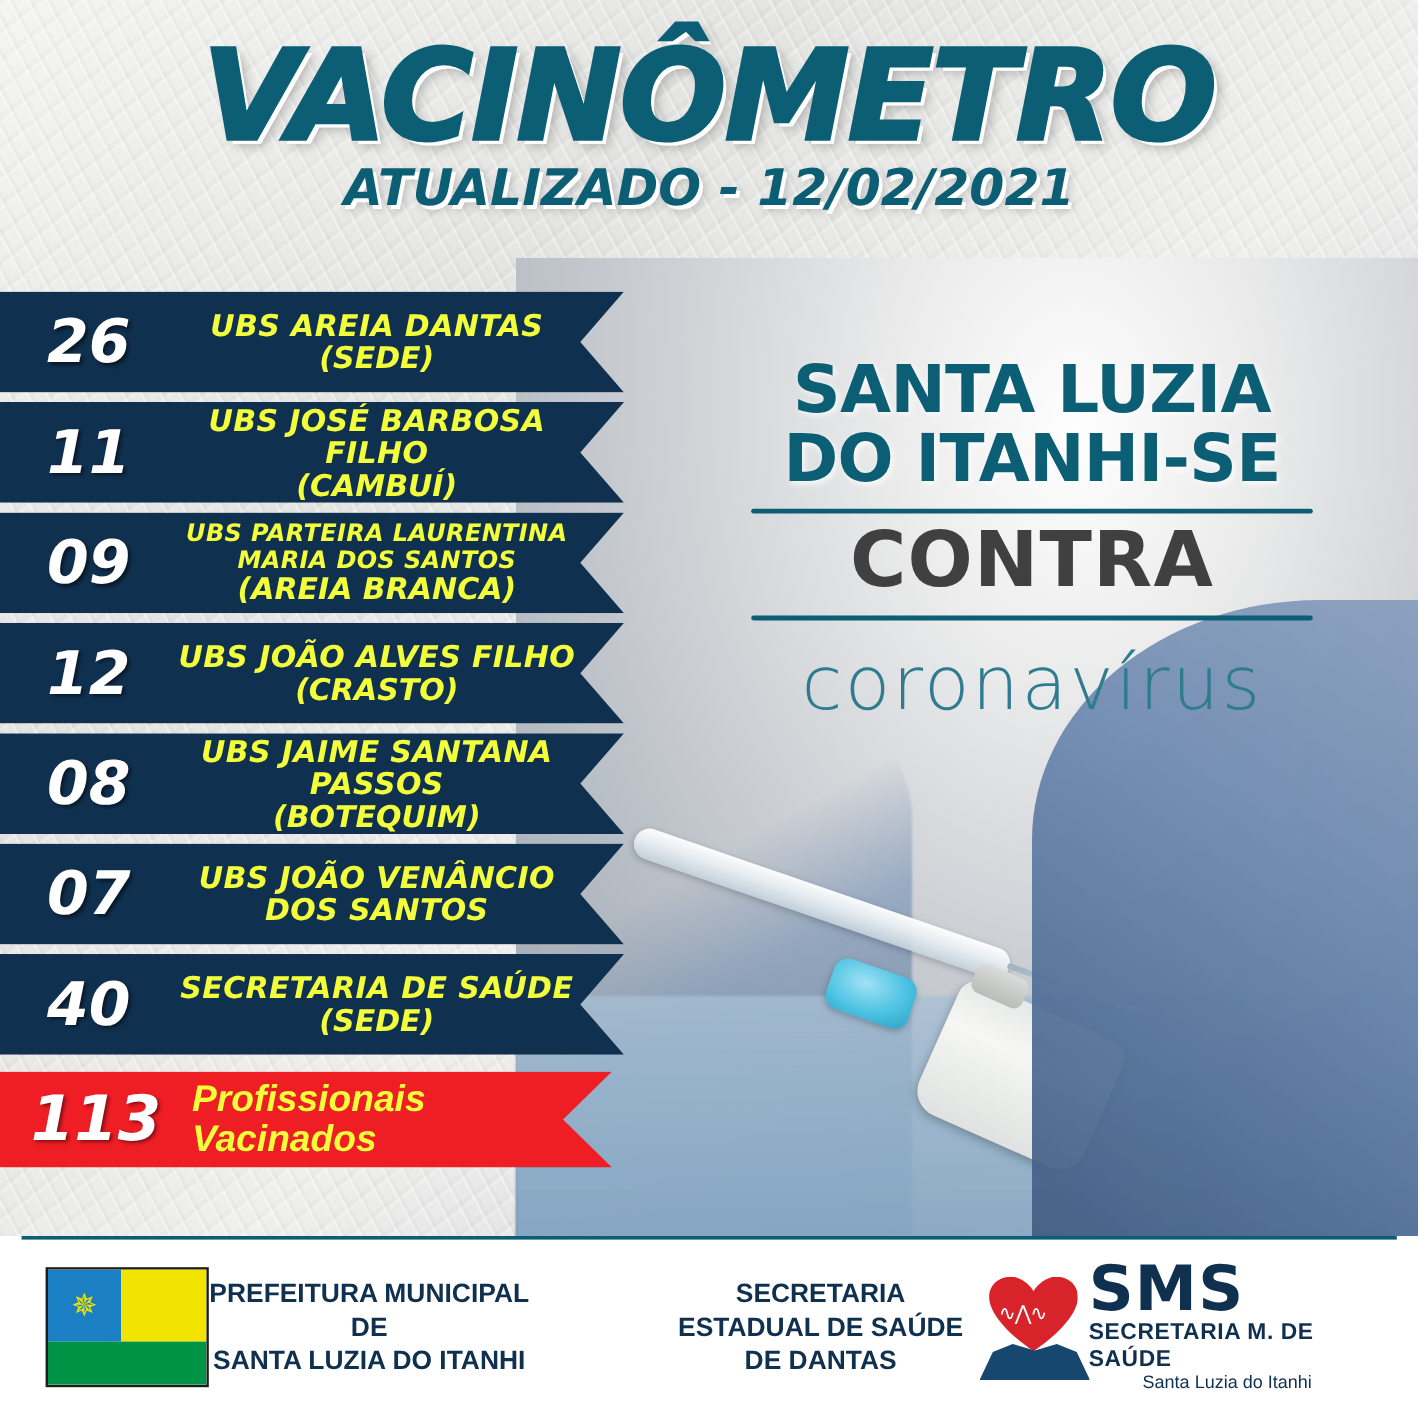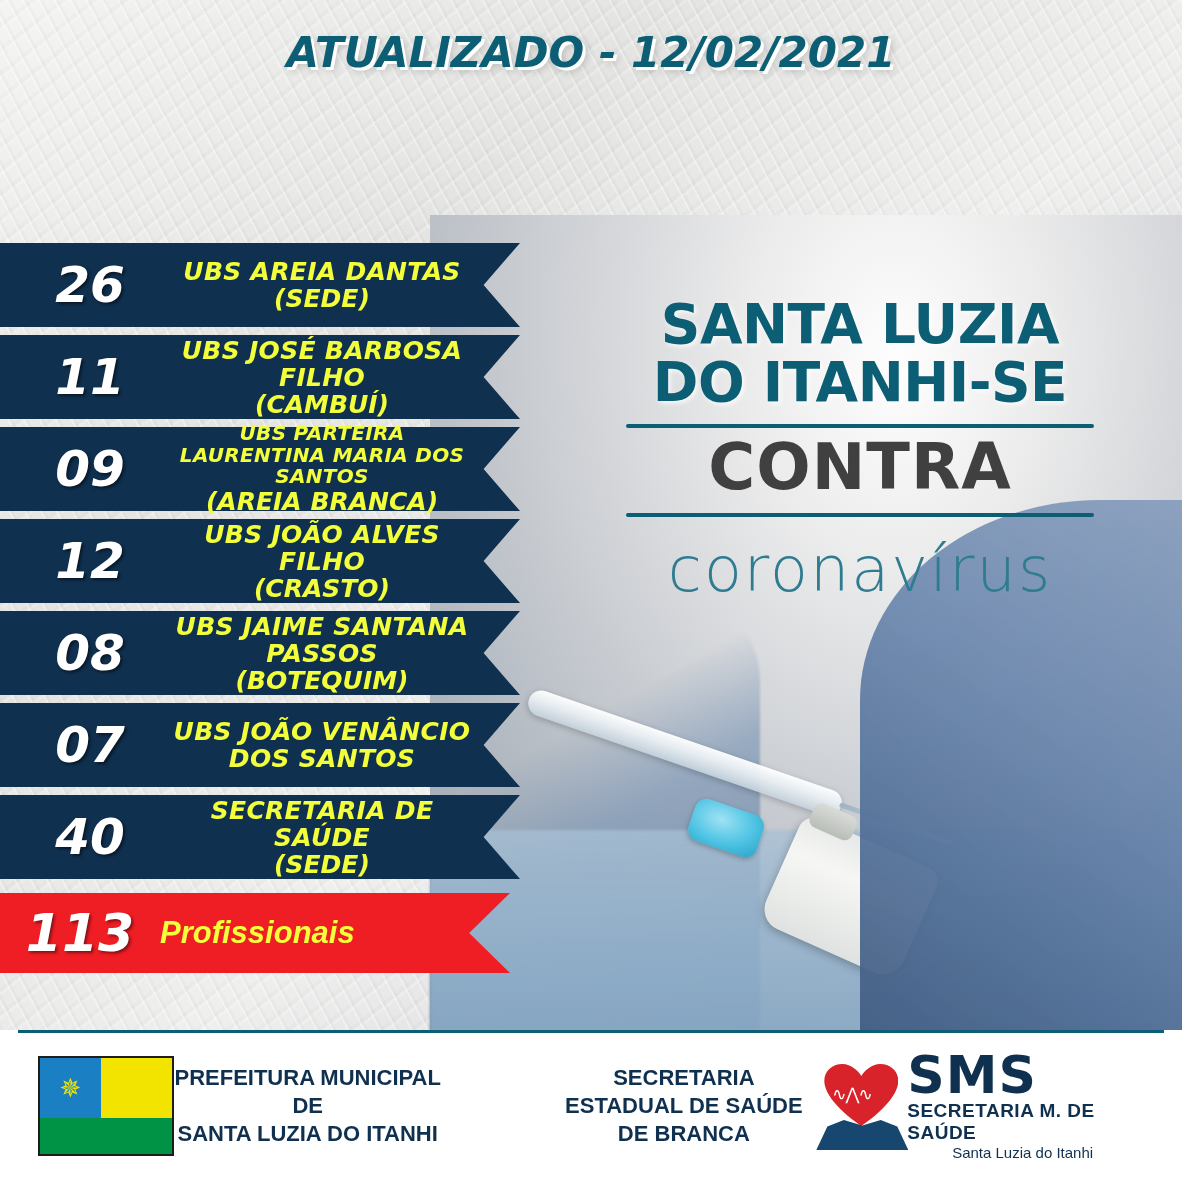--- a/index.html
+++ b/index.html
@@ -165,21 +165,20 @@
     left: 0;
     top: 243px;
     width: 540px;
   }
   .row {
     position: relative;
     height: 84px;
     margin-bottom: 8px;
     display: flex;
     align-items: center;
-    padding-left: 16px;
   }
   .row .banner {
     position: absolute;
     left: 0; top: 0;
     width: 520px;
     height: 84px;
     background: #10304f;
     clip-path: polygon(0 0, 100% 0, 93% 50%, 100% 100%, 0 100%);
     box-shadow: 0 3px 6px rgba(0,0,0,0.28);
   }
@@ -415,20 +414,21 @@
   <div class="bg-paper"></div>
   <div class="bg-photo"></div>
   <div class="glove-left"></div>
   <div class="table-blue"></div>
   <div class="syringe"></div>
   <div class="plunger-blue"></div>
   <div class="vial"></div>
   <div class="glove-right"></div>
 
   <div class="header">
+    <div class="title">VACINÔMETRO</div>
     <div class="subtitle">ATUALIZADO - 12/02/2021</div>
   </div>
 
   <div class="list">
 
     <div class="row">
       <div class="banner"></div>
       <div class="count">26</div>
       <div class="labels">
         <span class="unit">UBS AREIA DANTAS</span>
@@ -487,20 +487,21 @@
         <span class="unit">SECRETARIA DE SAÚDE</span>
         <span class="place">(SEDE)</span>
       </div>
     </div>
 
     <div class="total-row">
       <div class="banner"></div>
       <div class="count">113</div>
       <div class="labels">
         <span>Profissionais</span><br>
+        <span>Vacinados</span>
       </div>
     </div>
   </div>
 
   <div class="right-block">
     <div class="city">SANTA LUZIA</div>
     <div class="city">DO ITANHI-SE</div>
     <div class="rule"></div>
     <div class="contra">CONTRA</div>
     <div class="rule"></div>
@@ -521,21 +522,21 @@
     </div>
 
     <div class="footer-text">
       <div>PREFEITURA MUNICIPAL DE</div>
       <div>SANTA LUZIA DO ITANHI</div>
     </div>
 
     <div class="footer-text state">
       <div>SECRETARIA</div>
       <div>ESTADUAL DE SAÚDE</div>
-      <div>DE BRANCA</div>
+      <div>DE DANTAS</div>
     </div>
 
     <div class="sms">
       <div class="sms-mark">
         <div class="sms-heart"></div>
         <div class="sms-ecg">∿⋀∿</div>
         <div class="sms-hands"></div>
       </div>
       <div class="sms-words">
         <div class="sms-big">SMS</div>

